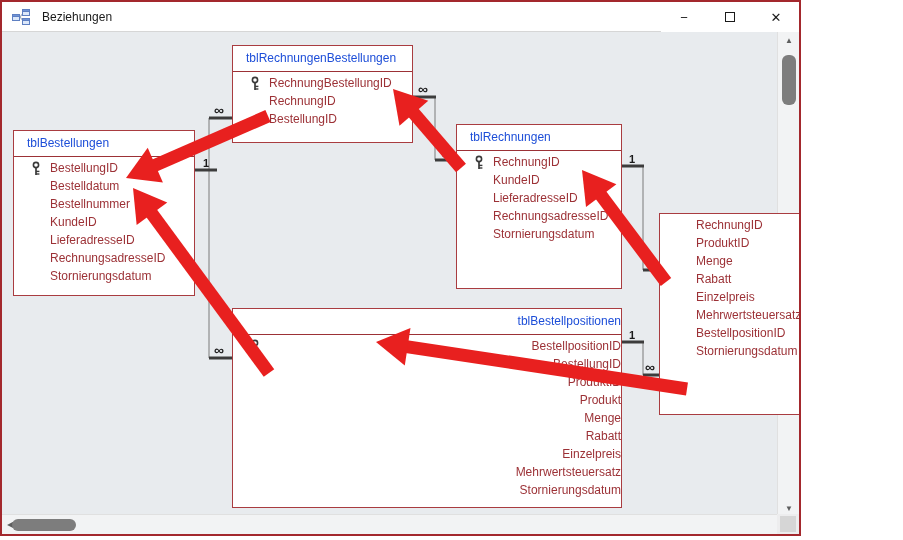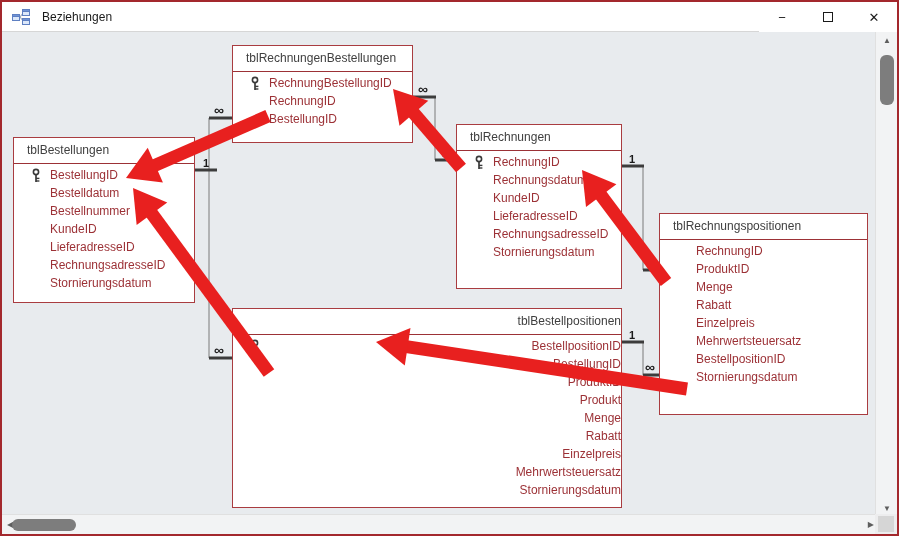--- a/index.html
+++ b/index.html
@@ -1,30 +1,30 @@
 <!DOCTYPE html>
 <html><head>
 <meta charset="utf-8">
 <style>
   * { margin:0; padding:0; box-sizing:border-box; }
   body { font-family:"Liberation Sans", sans-serif; background:#fff; }
-  .window { position:relative; width:899px; height:536px; border:2px solid #a3282d; background:#e8ebee; overflow:hidden; }
+  .window { position:relative; width:801px; height:536px; border:2px solid #a3282d; background:#e8ebee; overflow:hidden; }
   .titlebar { position:absolute; left:0; top:0; width:100%; height:30px; background:#fff; border-bottom:1px solid #d6d6d6; display:flex; align-items:center; }
   .app-icon { margin-left:10px; width:18px; height:16px; flex:0 0 auto; }
   .title-text { margin-left:12px; font-size:12px; color:#1a1a1a; }
   .win-controls { position:absolute; right:0; top:0; height:30px; display:flex; }
   .win-btn { width:46px; height:30px; display:flex; align-items:center; justify-content:center; background:#fff; border:none; font-size:13px; color:#1a1a1a; cursor:pointer; font-family:"Liberation Sans",sans-serif; }
   .max-box { width:10px; height:10px; border:1px solid #1a1a1a; display:inline-block; }
 
   .canvas { position:absolute; left:0; top:30px; width:877px; height:486px; background:#e8ebee; overflow:hidden; }
   .canvas svg.layer { position:absolute; left:0; top:0; }
   #arrow-layer { pointer-events:none; }
 
   .table-box { position:absolute; background:#fff; border:1px solid #a93c40; z-index:1; font-size:12px; }
-  .table-title { height:26px; line-height:25px; padding-left:13px; color:#404040; border-bottom:1px solid #9c3136; white-space:nowrap; overflow:hidden; }
+  .table-title { height:26px; line-height:25px; padding-left:13px; color:#1d4ed8; border-bottom:1px solid #9c3136; white-space:nowrap; overflow:hidden; }
   .fields { padding-top:2px; }
   .field-row { position:relative; height:18px; line-height:18px; padding-left:36px; color:#9c3136; white-space:nowrap; }
   .field-row.hl { background:#f3babd; }
   .key-slot { position:absolute; left:17px; top:2px; width:10px; height:15px; }
 
   .vscroll { position:absolute; right:0; top:30px; width:22px; height:486px; background:#f2f3f4; border-left:1px solid #e0e0e0; }
   .hscroll { position:absolute; left:0; bottom:0; width:877px; height:20px; background:#f2f3f4; border-top:1px solid #e0e0e0; }
   .corner { position:absolute; right:0; bottom:0; width:22px; height:20px; background:#ededee; }
   .corner-block { position:absolute; right:3px; bottom:2px; width:16px; height:16px; background:#d6d6d6; }
   .sb-arrow { position:absolute; color:#5e5e5e; font-size:8px; line-height:8px; cursor:pointer; }
@@ -83,21 +83,21 @@
         <text x="217" y="83" text-anchor="middle" class="conn-label-many">∞</text>
         <text x="217" y="323" text-anchor="middle" class="conn-label-many">∞</text>
         <text x="421" y="62" text-anchor="middle" class="conn-label-many">∞</text>
         <text x="443" y="125" text-anchor="middle" class="conn-label-one">1</text>
         <text x="630" y="131" text-anchor="middle" class="conn-label-one">1</text>
         <text x="648" y="235" text-anchor="middle" class="conn-label-many">∞</text>
         <text x="630" y="307" text-anchor="middle" class="conn-label-one">1</text>
         <text x="648" y="340" text-anchor="middle" class="conn-label-many">∞</text>
       </svg>
     <div id="tables">
-        <div class="table-box" style="left: 11px; top: 105px; width: 182px; height: 166px;">
+        <div class="table-box" style="left: 11px; top: 98px; width: 182px; height: 166px;">
           <div class="table-title">tblBestellungen</div>
           <div class="fields">
             <div class="field-row"><span class="key-slot"><svg width="10" height="15" viewBox="0 0 10 15">
                   <circle cx="5" cy="4" r="2.6" fill="none" stroke="#3a3a3a" stroke-width="1.6"></circle>
                   <line x1="5" y1="6.6" x2="5" y2="14" stroke="#3a3a3a" stroke-width="1.7"></line>
                   <line x1="5" y1="10.4" x2="8.4" y2="10.4" stroke="#3a3a3a" stroke-width="1.4"></line>
                   <line x1="5" y1="13" x2="8.4" y2="13" stroke="#3a3a3a" stroke-width="1.4"></line>
                 </svg></span><span>BestellungID</span></div>
             <div class="field-row"><span>Bestelldatum</span></div>
             <div class="field-row"><span>Bestellnummer</span></div>
@@ -122,29 +122,27 @@
         </div>
         <div class="table-box" style="left: 454px; top: 92px; width: 166px; height: 165px;">
           <div class="table-title">tblRechnungen</div>
           <div class="fields">
             <div class="field-row"><span class="key-slot"><svg width="10" height="15" viewBox="0 0 10 15">
                   <circle cx="5" cy="4" r="2.6" fill="none" stroke="#3a3a3a" stroke-width="1.6"></circle>
                   <line x1="5" y1="6.6" x2="5" y2="14" stroke="#3a3a3a" stroke-width="1.7"></line>
                   <line x1="5" y1="10.4" x2="8.4" y2="10.4" stroke="#3a3a3a" stroke-width="1.4"></line>
                   <line x1="5" y1="13" x2="8.4" y2="13" stroke="#3a3a3a" stroke-width="1.4"></line>
                 </svg></span><span>RechnungID</span></div>
-            <div class="field-row"><span>Rechnungsdatum</span></div>
             <div class="field-row"><span>KundeID</span></div>
             <div class="field-row"><span>LieferadresseID</span></div>
             <div class="field-row"><span>RechnungsadresseID</span></div>
             <div class="field-row"><span>Stornierungsdatum</span></div>
           </div>
         </div>
         <div class="table-box" style="left: 657px; top: 181px; width: 209px; height: 202px;">
-          <div class="table-title">tblRechnungspositionen</div>
           <div class="fields">
             <div class="field-row"><span>RechnungID</span></div>
             <div class="field-row"><span>ProduktID</span></div>
             <div class="field-row"><span>Menge</span></div>
             <div class="field-row"><span>Rabatt</span></div>
             <div class="field-row"><span>Einzelpreis</span></div>
             <div class="field-row"><span>Mehrwertsteuersatz</span></div>
             <div class="field-row"><span>BestellpositionID</span></div>
             <div class="field-row"><span>Stornierungsdatum</span></div>
           </div>

